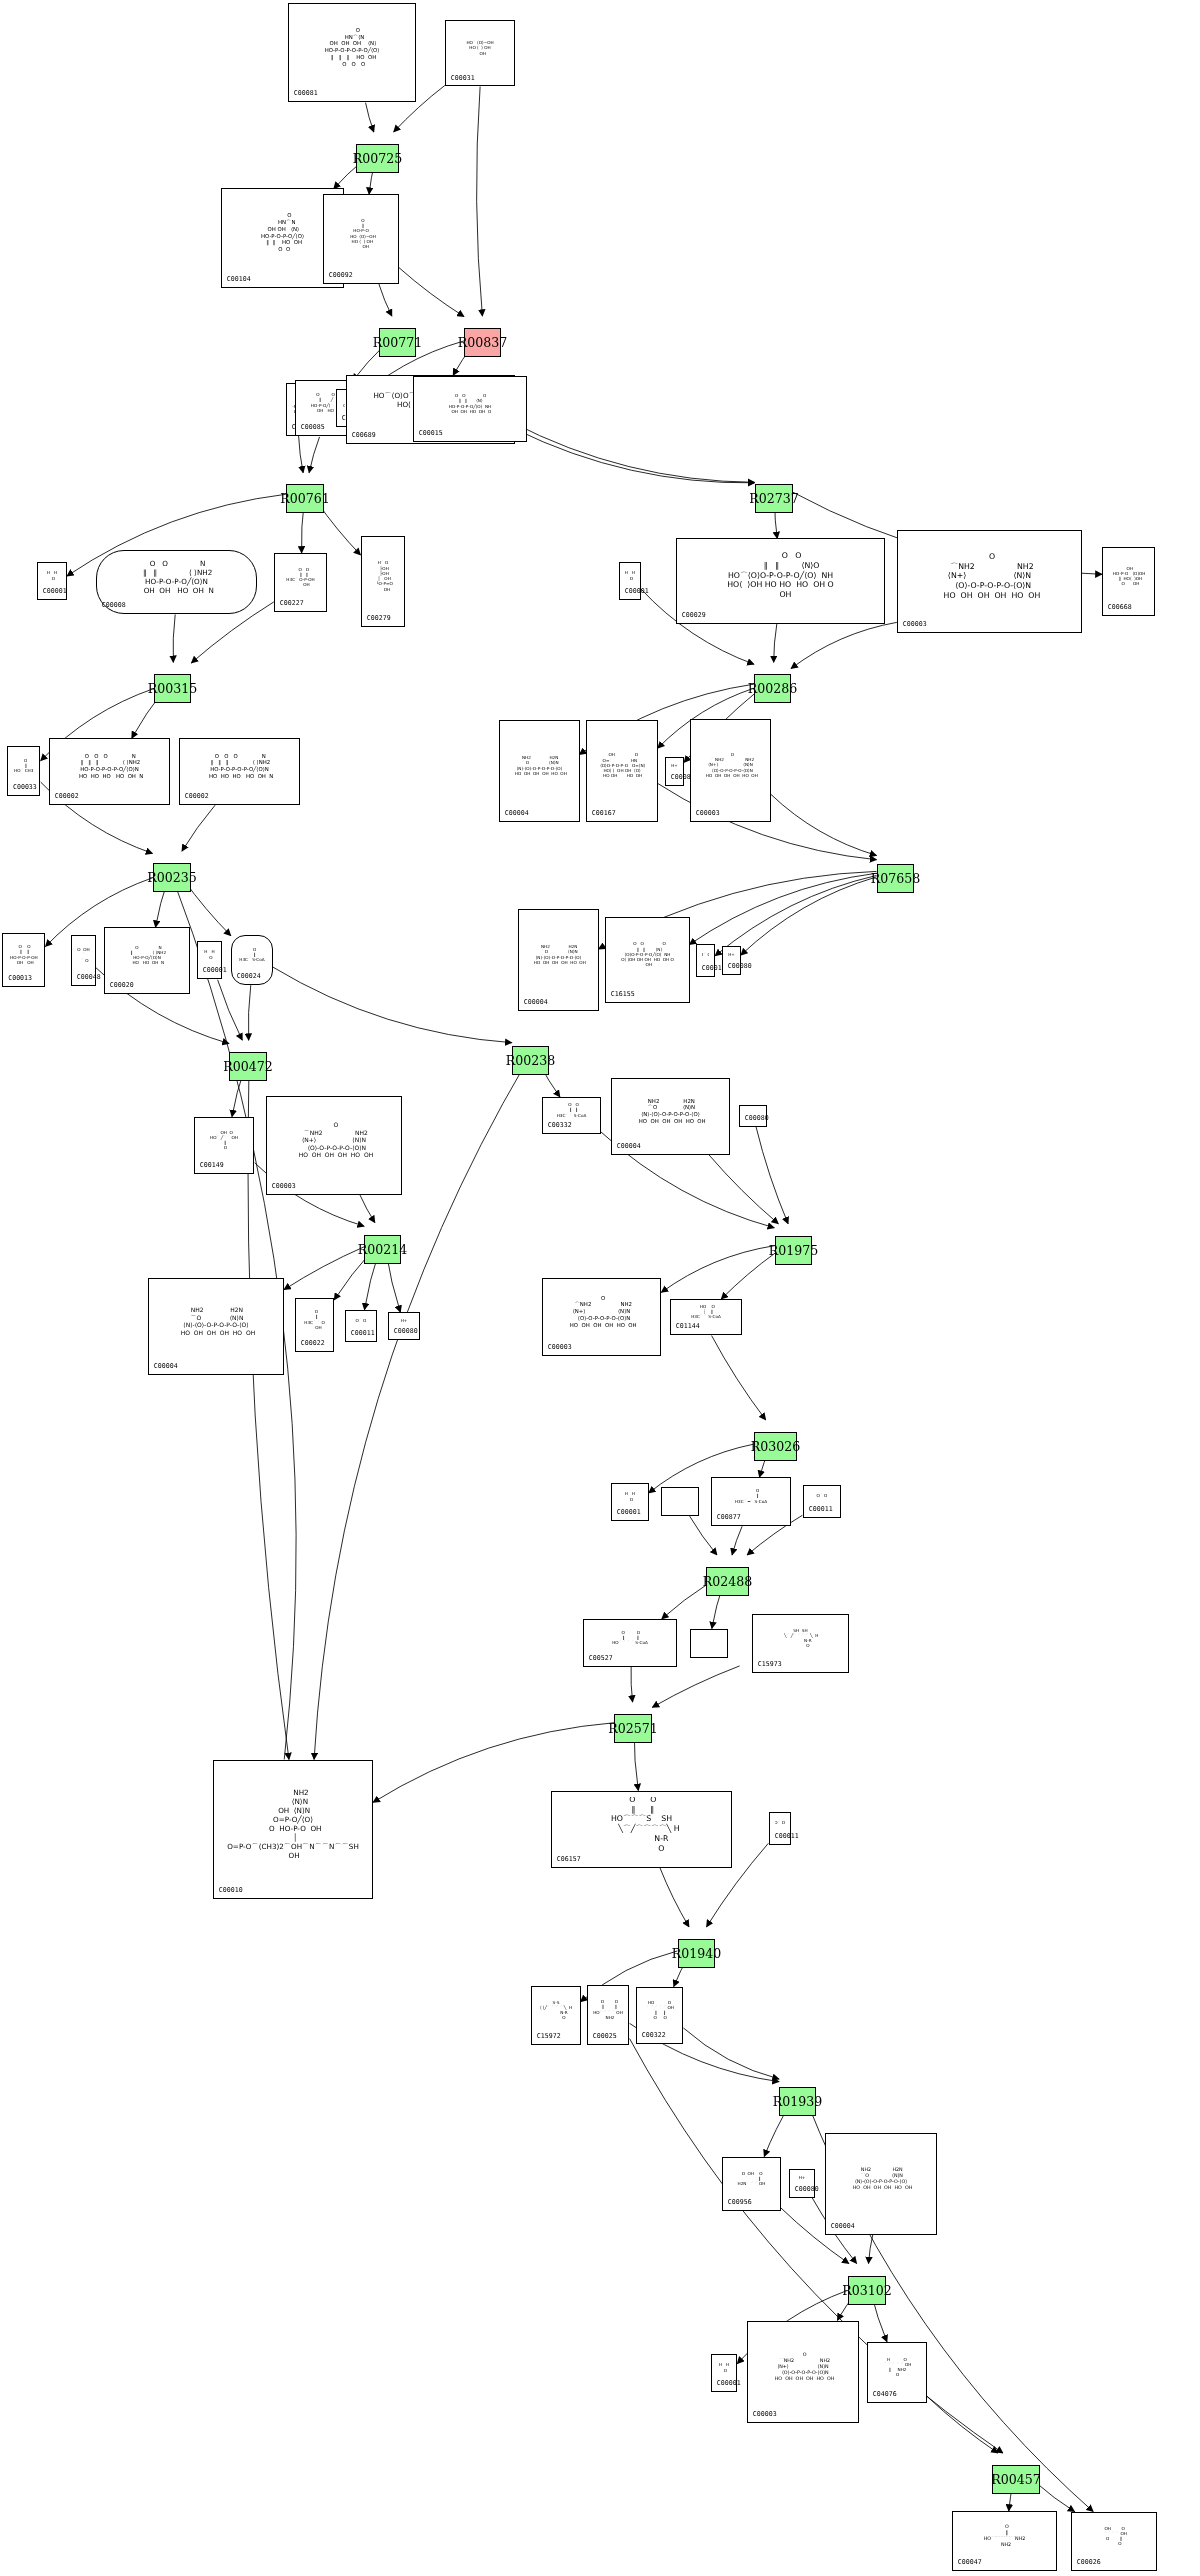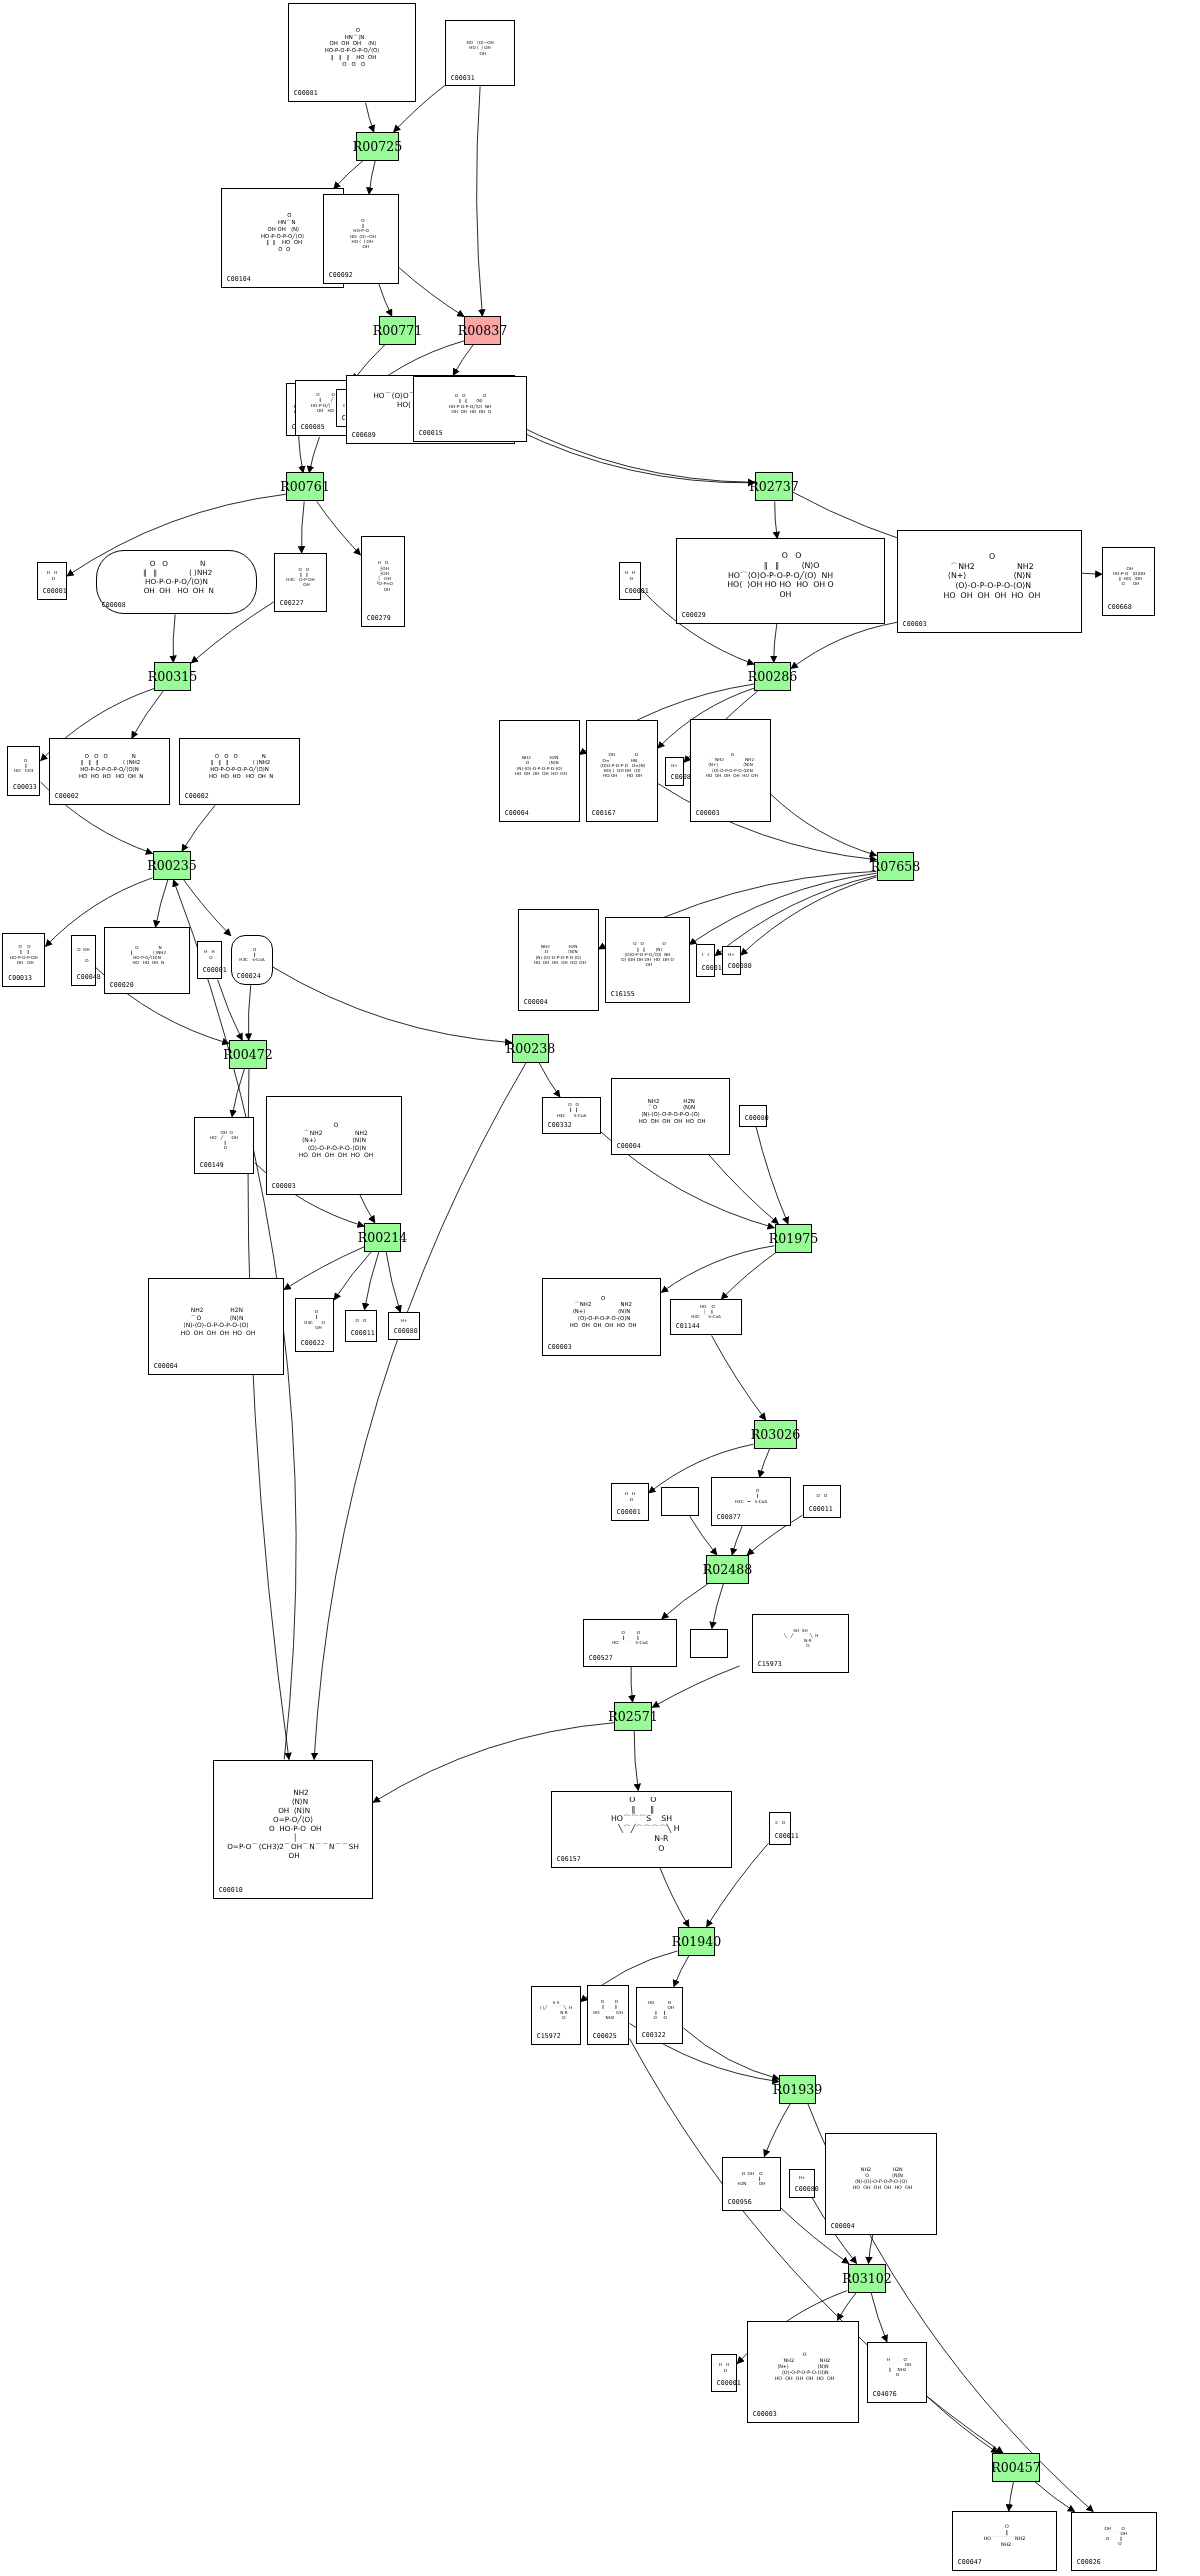--- a/index.html
+++ b/index.html
@@ -1,21 +1,21 @@
 <!DOCTYPE html>
 <html style="font-size:9.6px"><head>
 <meta charset="utf-8">
 <style>
   html, body { margin:0; padding:0; background:#ffffff; }
   body { width:1200px; height:2576px; position:relative; overflow:hidden; font-family:"DejaVu Sans", sans-serif; }
   #edges { position:absolute; left:0; top:0; width:1200px; height:2576px; }
   .cnode { position:absolute; border:1.2px solid #000; background:#fff; box-sizing:border-box; }
   .cnode .struct { position:absolute; left:4.8px; right:4.8px; top:4.8px; bottom:15.6px; font-family:"DejaVu Sans", sans-serif; font-size:7.8px; color:#000; display:flex; align-items:center; justify-content:center; text-align:center; white-space:pre; line-height:1.25; overflow:hidden; }
   .cnode .cid { position:absolute; left:4.8px; bottom:3.6px; font-family:"DejaVu Sans Mono", monospace; font-size:6.6px; color:#000; }
-  .rnode { position:absolute; border:1.2px solid #000; background:#98fb98; box-sizing:border-box; display:flex; align-items:center; justify-content:center; font-family:"DejaVu Serif", serif; font-size:12.6px; color:#000; cursor:pointer; }
+  .rnode { position:absolute; border:1.2px solid #000; background:#98fb98; box-sizing:border-box; display:flex; align-items:center; justify-content:center; font-family:"DejaVu Serif", serif; font-size:12.6px; color:#000; cursor:pointer;margin-top:12px; }
 </style>
 </head>
 <body>
 
 <svg id="edges" xmlns="http://www.w3.org/2000/svg" viewBox="0 0 2007 4307" width="1200" height="2576">
   <defs>
     <marker id="arrow" viewBox="0 0 10 10" refX="9" refY="5" markerWidth="9" markerHeight="9" orient="auto-start-reverse">
       <path d="M0,0 L10,5 L0,10 z" fill="#000"></path>
     </marker>
   </defs>

